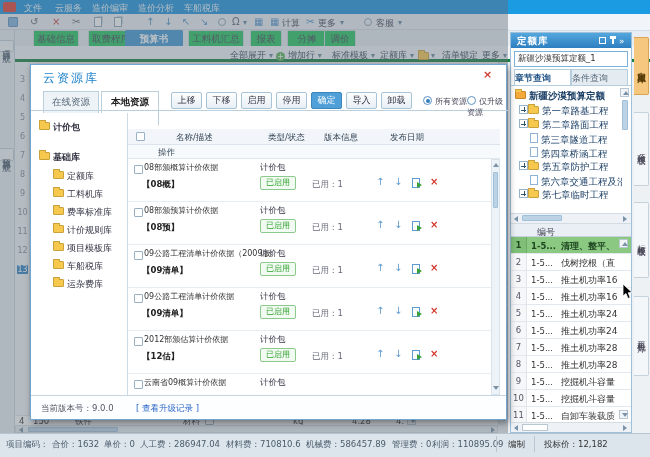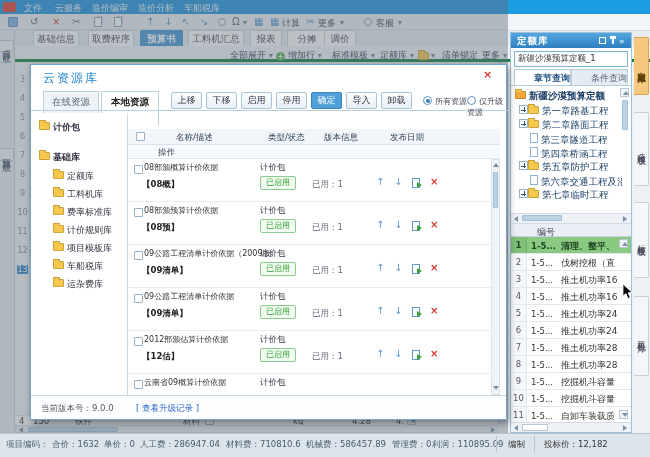--- a/index.html
+++ b/index.html
@@ -12,21 +12,21 @@
   .menuitem{top:2px;color:#eaf4fb;font-size:9px;white-space:nowrap;cursor:default}
   .wintitle{top:2px;color:#cfe7f7;font-size:8.5px;white-space:nowrap}
   .toolbar{left:0;top:14px;width:650px;height:16px;background:#edf1f5;border-bottom:1px solid #d7dee4}
   .tbi{top:2px;font-size:10px;color:#667;cursor:pointer}
   .tbi.blue{color:#4a90c8}.tbi.red{color:#c4423a}
   .tblabel{top:3px;font-size:9px;color:#445}
   .csq{width:10px;height:10px;background:#7fb2dc;border:1px solid #5b92c0;border-radius:1px}
   .copyrect{width:8px;height:10px;background:#fff;border:1px solid #8aa5bb;box-shadow:2px -2px 0 -1px #c7d4de}
   .circ{width:8px;height:8px;border:1.5px solid #8aa5bb;border-radius:50%}
   .tabrow{left:0;top:30px;width:650px;height:16px;background:#e7edf2}
-  .mtab{top:0;height:16px;line-height:16px;text-align:center;font-size:9.5px;color:#445;background:#ffffff;border:1px solid #cdd8e0;border-bottom:none;border-radius:2px 2px 0 0;cursor:pointer}
+  .mtab{top:0;height:16px;line-height:16px;text-align:center;font-size:9.5px;color:#445;background:#22c55e;border:1px solid #cdd8e0;border-bottom:none;border-radius:2px 2px 0 0;cursor:pointer}
   .mtab.active{background:#3f97d4;color:#fff;border-color:#3f97d4;font-weight:bold}
   .subtoolbar{left:0;top:46px;width:650px;height:16px;background:#f2f6f9;border-bottom:3px solid #15803d}
   .sti{top:3px;font-size:9px;color:#345;white-space:nowrap;cursor:pointer}
   .caret{color:#68859c;font-size:8px}
   .pluscirc{display:inline-block;width:9px;height:9px;border-radius:50%;background:#59b35a;color:#fff;text-align:center;line-height:9px;font-size:8px;vertical-align:-1px}
   .leftstrip{left:0;top:30px;width:15px;height:403px;background:#eaf0f5;border-right:1px solid #ccd6de}
   .vtab{left:0;width:14px;writing-mode:vertical-rl;text-orientation:upright;background:#f4f8fa;border:1px solid #c2cfd9;border-left:none;color:#456;font-size:8.5px;text-align:center;padding:3px 0;border-radius:0 2px 2px 0;letter-spacing:1px;cursor:pointer}
   .rownumcol{left:15px;top:62px;width:15px;height:353px;background:#f3f6f8;border-right:1px solid #dde4ea}
   .rnum{left:2px;width:11px;text-align:center;font-size:8px;color:#889}
   .rnum.sel{background:#2f81c4;color:#fff;border-radius:1px}
@@ -87,21 +87,21 @@
   .userbar{left:508px;top:0;width:142px;height:14px;background:#1b9ce2;z-index:6}
   .winbar{left:508px;top:14px;width:142px;height:17px;background:#f1f5f9;border-bottom:1px solid #d3dde5;z-index:6}
   .dock{left:510px;top:32px;width:122px;height:401px;background:#fff;border:1px solid #9fc0da;z-index:6}
   .dockhead{left:0;top:0;width:120px;height:15px;background:linear-gradient(#54a7dd,#2d7ec0)}
   .docktitle{left:6px;top:2px;color:#fff;font-size:9.5px;font-weight:bold;letter-spacing:1px}
   .dockico{top:3px;color:#fff;font-size:9px;cursor:pointer}
   .floatico{top:4px;width:7px;height:7px;border:1px solid #fff;cursor:pointer}
   .pinico{top:3px;width:2px;height:8px;background:#fff;cursor:pointer}
   .pinico::before{content:"";position:absolute;left:-2px;top:0;width:6px;height:3px;background:#fff}
   .searchbox{left:3px;top:18px;width:114px;height:16px;border:1px solid #7cb3dd;background:#fff;font-family:inherit;font-size:8.5px;color:#333;padding:0 3px}
-  .ptab{top:36px;height:17px;line-height:16px;text-align:right;font-size:9px;cursor:pointer}
+  .ptab{top:36px;height:17px;line-height:16px;text-align:left;font-size:9px;cursor:pointer}
   .ptab.on{background:#fff;border:1px solid #b5cede;border-bottom:1px solid #fff;color:#1c4f82;font-weight:bold}
   .ptab.off{background:#e4ecf2;border:1px solid #b5cede;color:#567}
   .ptabline{left:0;top:52px;width:120px;height:1px;background:#b5cede}
   .rtree{left:0;top:53px;width:120px;height:127px;overflow:hidden;background:#fff}
   .rtreelabel{font-size:9.5px;color:#1b3f66;white-space:nowrap}
   .expbox{width:9px;height:9px;border:1px solid #98b2c8;background:#fff;display:inline-block;position:relative}
   .expbox::before{content:"";position:absolute;left:1px;top:3.5px;width:5px;height:1px;background:#356}
   .expbox::after{content:"";position:absolute;left:3.5px;top:1px;width:1px;height:5px;background:#356}
   .file{width:8px;height:10px;background:#fff;border:1px solid #8fb3d6;display:inline-block}
   .rhscroll{left:0;top:180px;width:120px;height:11px;background:#eef2f6;border-top:1px solid #d3dce3;border-bottom:1px solid #d3dce3}
@@ -156,21 +156,21 @@
     <span class="abs tblabel" style="left:318px">更多</span>
     <span class="abs caret" style="left:340px;top:4px">▾</span>
     <span class="abs circ" style="left:364px;top:4px"></span>
     <span class="abs tblabel" style="left:376px">客服</span>
     <span class="abs caret" style="left:398px;top:4px">▾</span>
   </div>
 
   <div class="abs tabrow">
     <span class="abs mtab" style="left:33px;width:46px">基础信息</span>
     <span class="abs mtab" style="left:88px;width:46px">取费程序</span>
-    <span class="abs mtab active" style="left:140px;width:43px">预算书</span>
+    <span class="abs mtab active" style="left:125px;width:58px">预算书</span>
     <span class="abs mtab" style="left:188px;width:56px">工料机汇总</span>
     <span class="abs mtab" style="left:250px;width:32px">报表</span>
     <span class="abs mtab" style="left:287px;width:40px">分摊</span>
     <span class="abs mtab" style="left:324px;width:32px">调价</span>
   </div>
 
   <div class="abs subtoolbar">
     <span class="abs sti" style="left:230px"><span>全部展开</span> <span class="caret">▾</span></span>
     <span class="abs sti" style="left:276px"><span class="pluscirc">+</span> <span>增加行</span> <span class="caret">▾</span></span>
     <span class="abs sti" style="left:332px"><span>标准模板</span> <span class="caret">▾</span></span>

